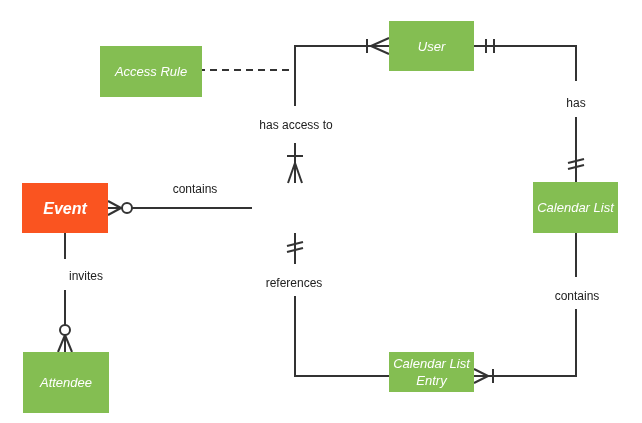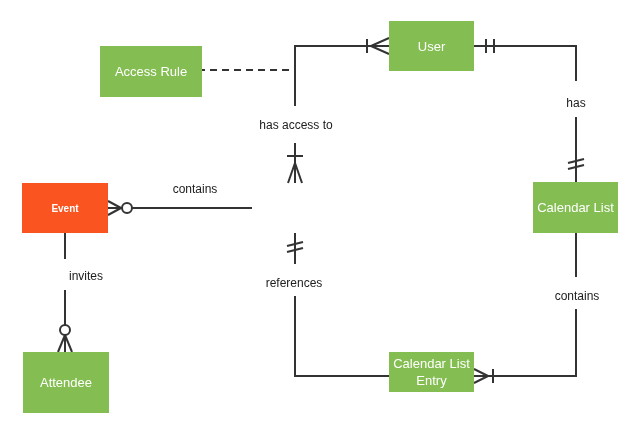--- a/index.html
+++ b/index.html
@@ -11,23 +11,24 @@
     font-family:"Liberation Sans",sans-serif;overflow:hidden;
   }
   .wires{position:absolute;left:0;top:0;pointer-events:none;}
   .ln{fill:none;stroke:var(--line);stroke-width:2;}
   .dash{stroke-dasharray:7 5;}
   .ring{fill:#fff;stroke:var(--line);stroke-width:2;}
   .entity{
     position:absolute;display:flex;align-items:center;justify-content:center;
     text-align:center;color:#fff;font-size:13px;line-height:17px;padding:12px 2px;
     box-sizing:border-box;
+    font-style:italic;
   }
   .entity.green{background:var(--green);}
-  .entity.orange{background:var(--orange);font-weight:bold;font-size:10px;}
+  .entity.orange{background:var(--orange);font-weight:bold;font-size:16px;}
   .rel-label{
     position:absolute;transform:translate(-50%,-50%);font-size:12px;
     color:var(--label);white-space:nowrap;
   }
 </style>
 </head>
 <body>
 
 <div class="canvas">
 

